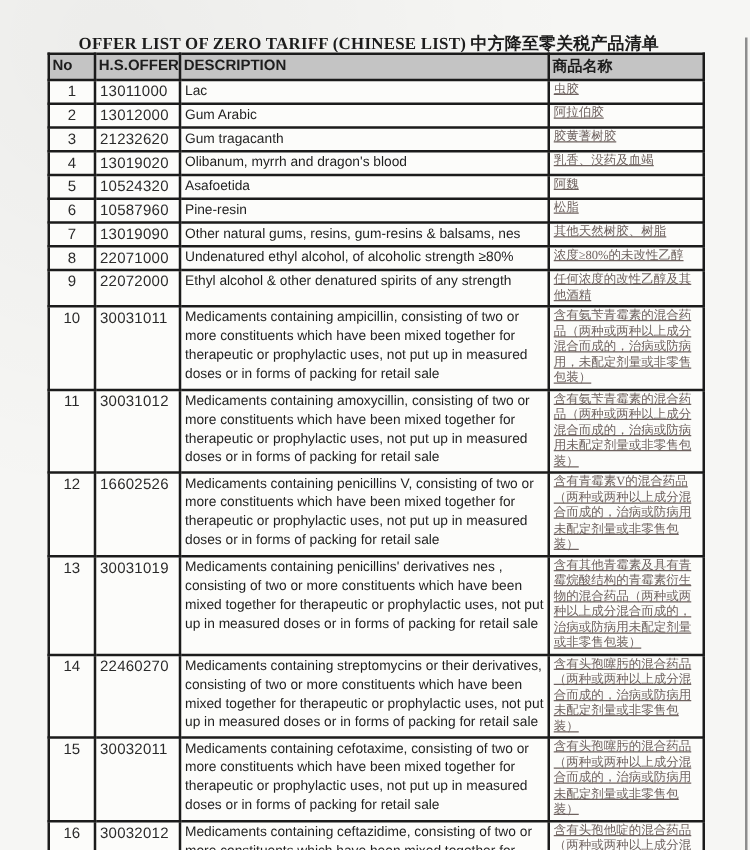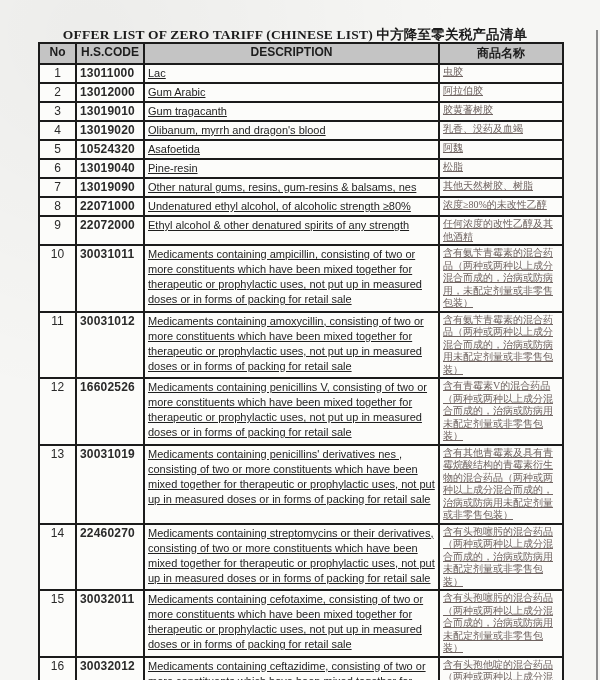--- a/index.html
+++ b/index.html
@@ -30,35 +30,33 @@
   table.tariff col.c-desc{width:295px;}
   table.tariff col.c-name{width:124px;}
   table.tariff th, table.tariff td{
     border:2px solid #1b1b1b;
     padding:1px 3px;
     vertical-align:top;
   }
   table.tariff th{
     background:#c4c4c4;
     font-size:12px;font-weight:bold;color:#1d1d1d;
-    text-align:center;height:13px;padding:1px 2px;
+    text-align:left;height:13px;padding:1px 2px;
   }
   th.h-name{font-size:10.5px;font-weight:600;color:#3c3c3c;margin-top:18px;}
   td.no{
     text-align:center;font-size:12px;color:#2a2a2a;line-height:14px;
   }
   td.code{
     font-size:12px;color:#2a2a2a;line-height:14px;padding-left:4px;
     letter-spacing:.2px;
-    font-weight:bold;
   }
   td.desc{
     font-size:11px;color:#1f1f1f;line-height:15px;
     padding:0 3px 1px 4px;
-    text-decoration:underline;
   }
   td.name{
     font-family:"Liberation Serif",serif;
     font-size:10px;color:#6e625f;line-height:12.5px;
     vertical-align:middle;padding:1px 2px 1px 4px;text-decoration:underline;
   }
   .scan-edge{
     position:absolute;left:596px;top:30px;bottom:0;width:2px;
     background:#8d8d8d;
   }
@@ -73,59 +71,59 @@
   <table class="tariff">
     <colgroup>
       <col class="c-no">
         <col class="c-code">
         <col class="c-desc">
         <col class="c-name">
     </colgroup>
     <thead>
       <tr>
         <th>No</th>
-        <th>H.S.CODE</th>
+        <th>H.S.OFFER</th>
         <th>DESCRIPTION</th>
         <th class="h-name">商品名称</th>
       </tr>
     </thead>
     <tbody>
         <tr>
     <td class="no">1</td>
     <td class="code">13011000</td>
     <td class="desc">Lac</td>
     <td class="name">虫胶</td>
   </tr>
         <tr>
     <td class="no">2</td>
     <td class="code">13012000</td>
     <td class="desc">Gum Arabic</td>
     <td class="name">阿拉伯胶</td>
   </tr>
         <tr>
     <td class="no">3</td>
-    <td class="code">13019010</td>
+    <td class="code">21232620</td>
     <td class="desc">Gum tragacanth</td>
     <td class="name">胶黄蓍树胶</td>
   </tr>
         <tr>
     <td class="no">4</td>
     <td class="code">13019020</td>
     <td class="desc">Olibanum, myrrh and dragon's blood</td>
     <td class="name">乳香、没药及血竭</td>
   </tr>
         <tr>
     <td class="no">5</td>
     <td class="code">10524320</td>
     <td class="desc">Asafoetida</td>
     <td class="name">阿魏</td>
   </tr>
         <tr>
     <td class="no">6</td>
-    <td class="code">13019040</td>
+    <td class="code">10587960</td>
     <td class="desc">Pine-resin</td>
     <td class="name">松脂</td>
   </tr>
         <tr>
     <td class="no">7</td>
     <td class="code">13019090</td>
     <td class="desc">Other natural gums, resins, gum-resins &amp; balsams, nes</td>
     <td class="name">其他天然树胶、树脂</td>
   </tr>
         <tr>

